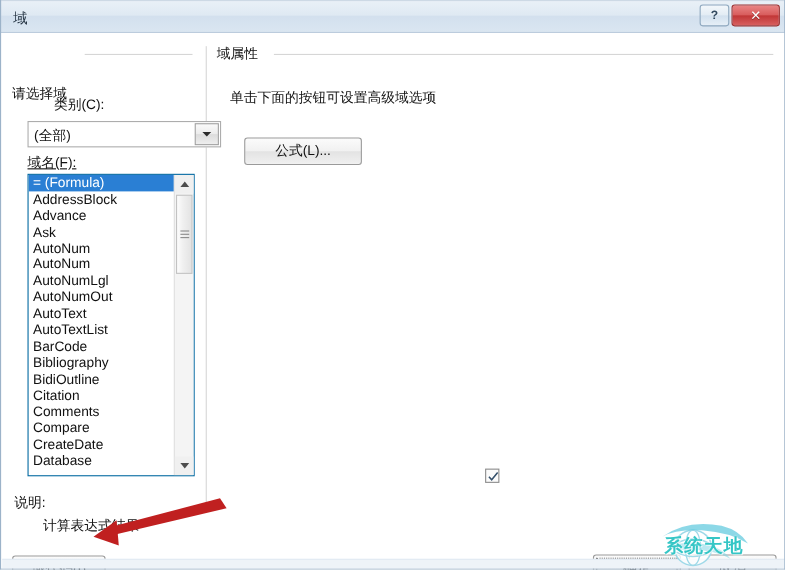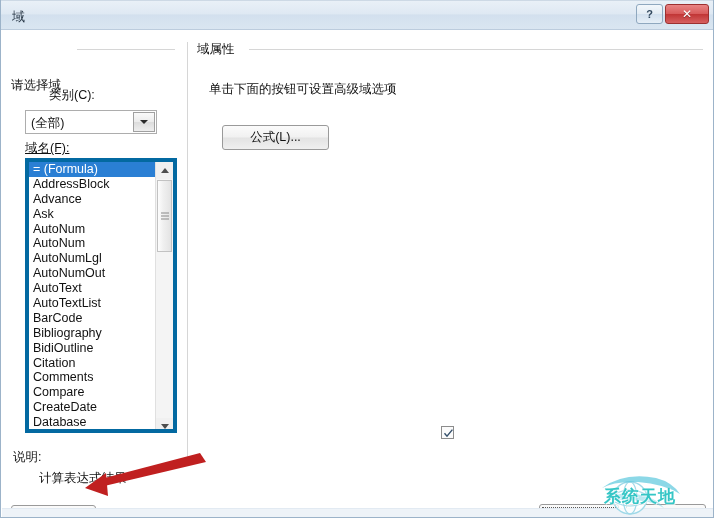--- a/index.html
+++ b/index.html
@@ -128,21 +128,21 @@
     font-size: 12.5px;
     color: #111111;
     white-space: nowrap;
   }
 
   
   .combo {
     position: absolute;
     left: 24px;
     top: 80px;
-    width: 132px;
+    width: 176px;
     height: 24px;
     box-sizing: border-box;
     border: 1px solid #adadad;
     background: #ffffff;
     cursor: default;
   }
   .combo-text {
     position: absolute;
     left: 5px;
     top: 4px;
@@ -170,21 +170,21 @@
   }
 
   
   .listbox {
     position: absolute;
     left: 24px;
     top: 128px;
     width: 152px;
     height: 275px;
     box-sizing: border-box;
-    border: 4px solid #0369a1;
+    border: 1px solid #0369a1;
     background: #ffffff;
     overflow: hidden;
     cursor: default;
   }
   .list-items {
     position: absolute;
     left: 0; top: 0;
     width: 134px;
   }
   .list-item {

